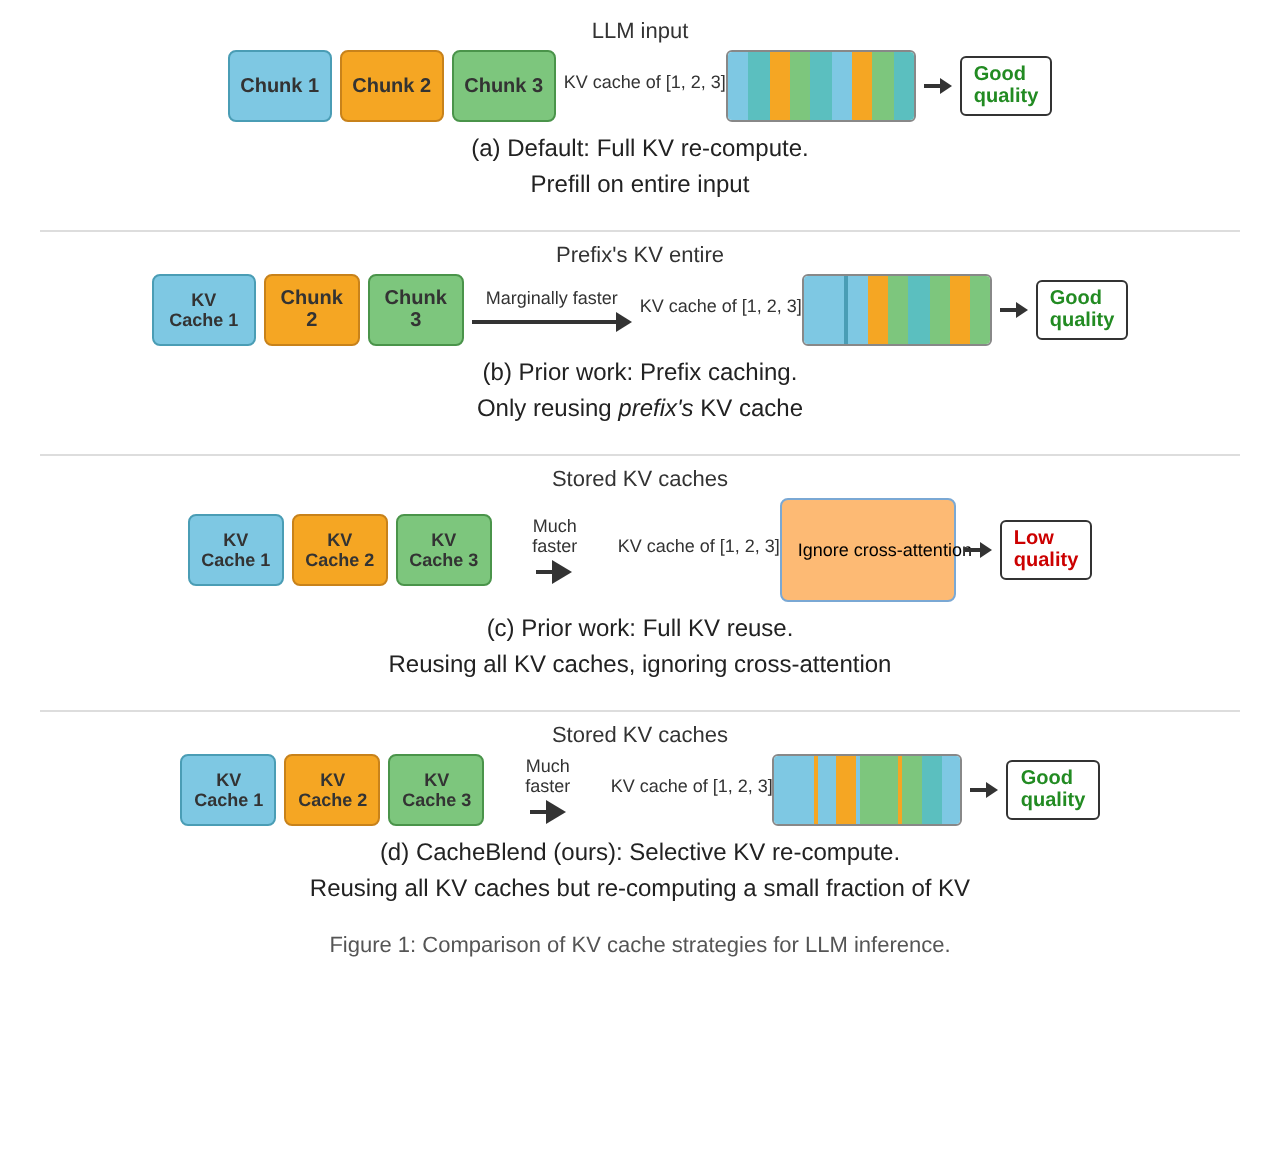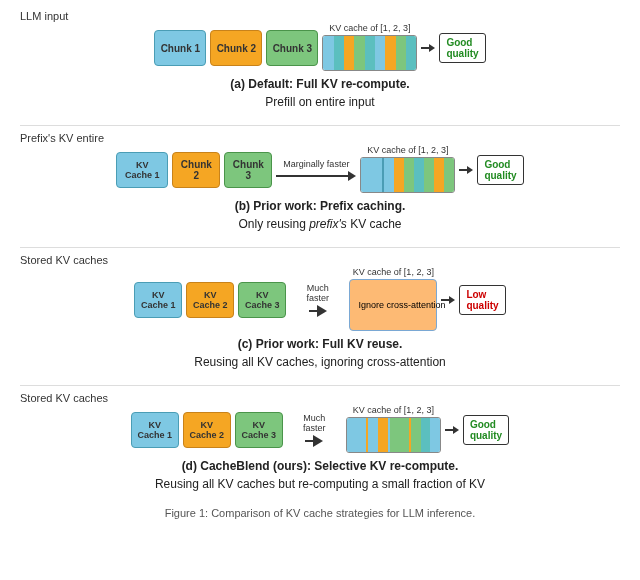--- a/index.html
+++ b/index.html
@@ -10,20 +10,21 @@
       min-height: 580px;
       padding: 10px 20px;
       font-size: 12px;
     }
 
     .diagram-section {
       margin-bottom: 14px;
     }
 
     .label-row {
+      text-align: center;
       font-size: 11px;
       color: #333;
       margin-bottom: 3px;
     }
 
     .flow-row {
       display: flex;
       align-items: center;
       justify-content: center;
       gap: 4px;
@@ -36,21 +37,21 @@
       color: #222;
       line-height: 1.5;
       margin-top: 3px;
     }
 
     .caption em {
       font-style: italic;
     }
 
     .caption strong {
-      font-weight: bold;
+      font-weight: normal;
     }
 
     
     .chunk {
       display: flex;
       align-items: center;
       justify-content: center;
       border-radius: 4px;
       font-size: 10px;
       font-weight: bold;
@@ -158,21 +159,21 @@
     .kv-label {
       font-size: 9px;
       color: #333;
       text-align: center;
       position: relative;
       top: -2px;
     }
 
     .kv-with-label {
       display: flex;
-      flex-direction: column;
+      flex-direction: row;
       align-items: center;
     }
 
     
     .ignore-box {
       background: #fdba74;
       border: 1.5px solid #7aa8d4;
       border-radius: 4px;
       font-size: 9px;
       padding: 20px 8px;

